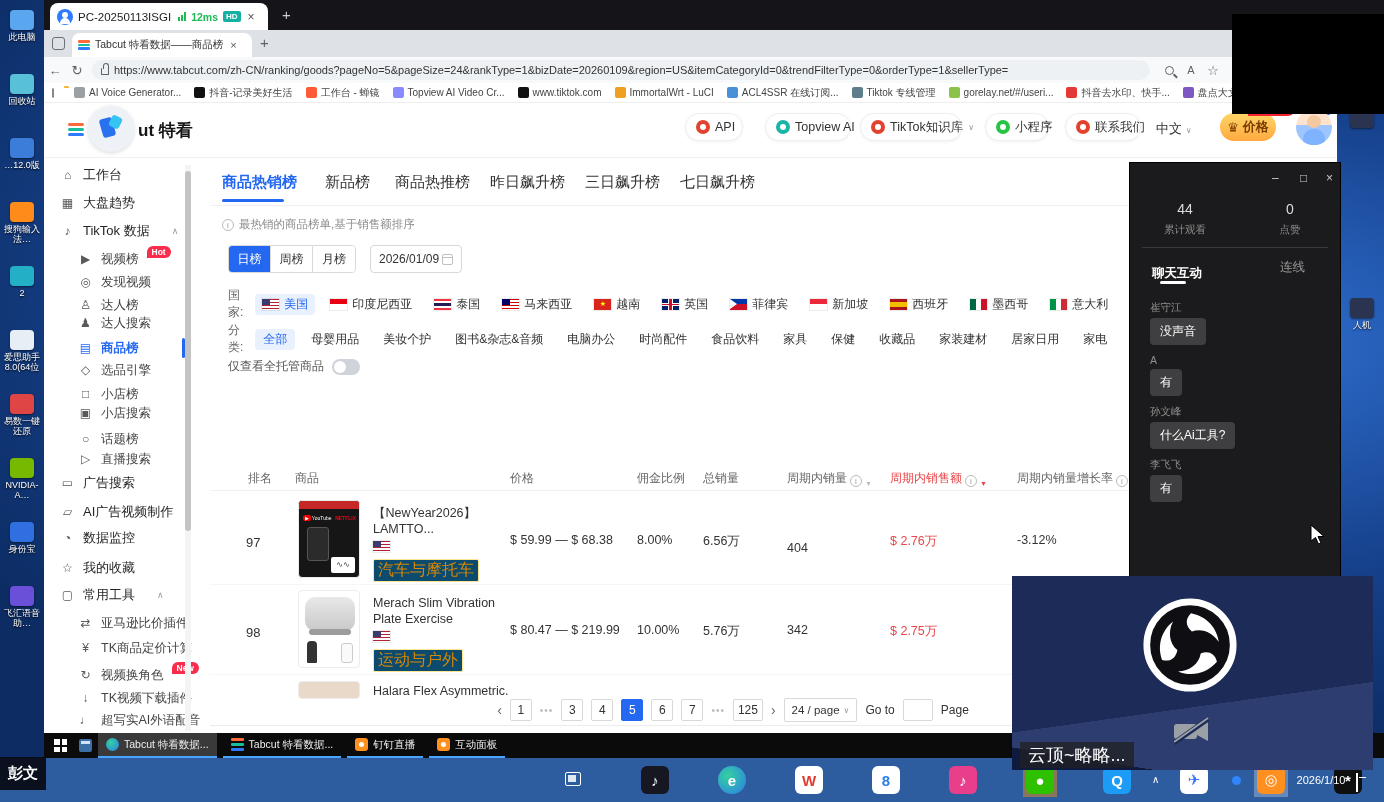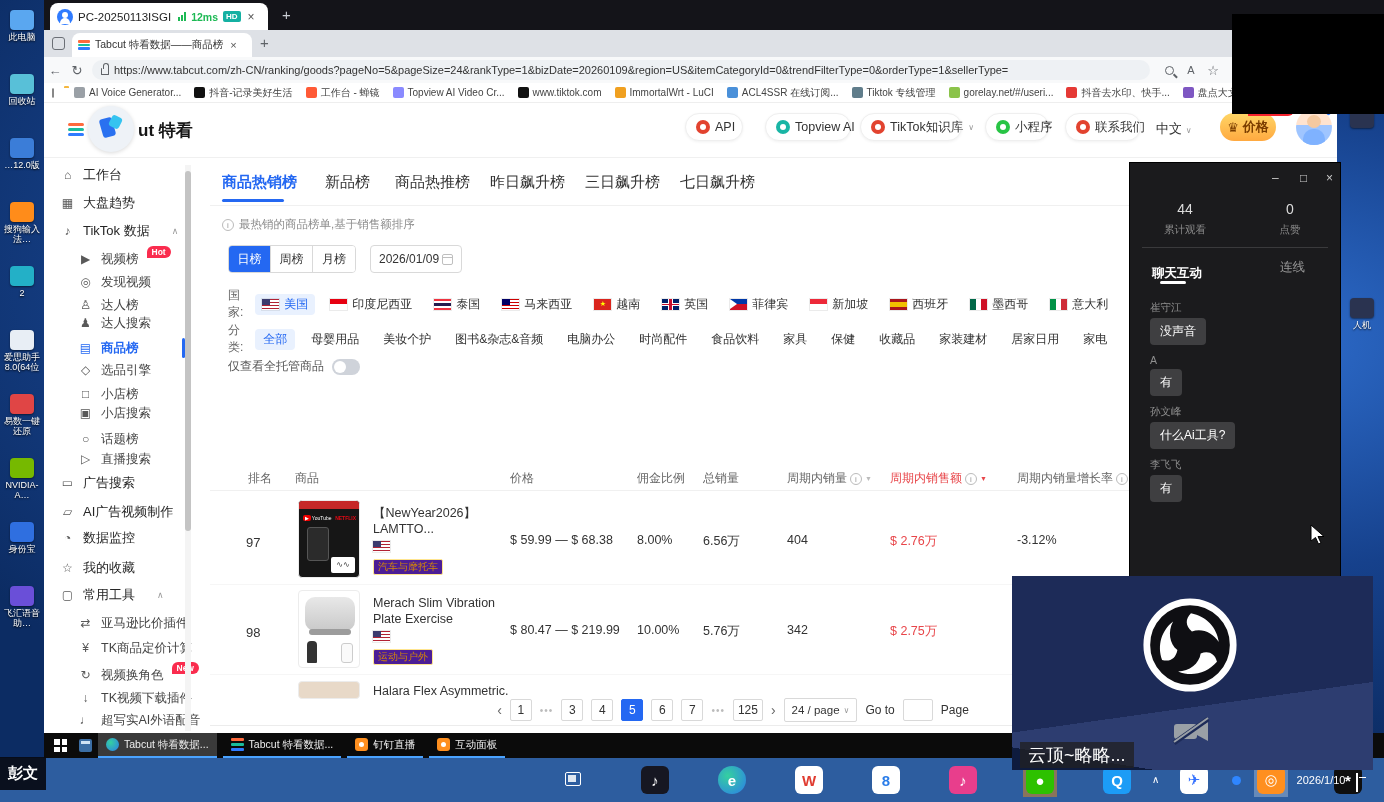--- a/index.html
+++ b/index.html
@@ -120,32 +120,32 @@
   .flag-es{background:linear-gradient(180deg,#aa151b 0 25%,#f1bf00 25% 75%,#aa151b 75%)}
   .flag-mx{background:linear-gradient(90deg,#006847 33%,#fff 33% 67%,#ce1126 67%)}
   .flag-it{background:linear-gradient(90deg,#009246 33%,#fff 33% 67%,#ce2b37 67%)}
   .flag-jp{background:#fff}
   .flag-jp:before{content:"";position:absolute;left:50%;top:50%;width:6px;height:6px;border-radius:50%;background:#bc002d;transform:translate(-50%,-50%)}
   .cat-item{font-size:12px;color:#333;padding:2px 8px;border-radius:4px;white-space:nowrap;cursor:pointer}
   .cat-item.active{background:#e9f1fe;color:#2468f2}
   #toggle-row{left:18px;top:193px;display:flex;align-items:center;gap:8px;font-size:12px;color:#555}
   .switch{width:28px;height:16px;border-radius:8px;background:#cfd3da;position:relative}
   .switch:before{content:"";position:absolute;left:2px;top:2px;width:12px;height:12px;border-radius:50%;background:#fff}
-  .th{position:absolute;font-size:12px;color:#666;display:flex;align-items:center;gap:3px;white-space:nowrap}
+  .th{position:absolute;font-size:12px;color:#666;display:flex;align-items:flex-end;gap:3px;white-space:nowrap}
   .th.sort-active{color:#e8464a}
   .caret{font-size:7px;color:#bbb}
   .caret.red{color:#e8464a}
   #thead-divider{left:0;top:325px;width:926px;height:1px;background:#f0f0f0}
   .grow{position:absolute;left:0;width:926px;cursor:pointer}
   .grow .rdiv{position:absolute;left:0;bottom:0;width:926px;height:1px;background:#f6f6f6}
   .rank{position:absolute;left:36px;top:40px;font-size:13px;color:#333}
   .pimg{position:absolute;left:88px;top:5px;width:62px;height:78px;border-radius:4px;border:1px solid #ececec;overflow:hidden;background:#fff}
   .ptitle{position:absolute;left:163px;top:10px;width:135px;font-size:12.5px;color:#333;line-height:16px;max-height:32px;overflow:hidden}
   .prow-flag{position:absolute;left:163px;top:46px}
-  .ptag{position:absolute;left:163px;top:64px;font-size:10px;color:#d48806;background:#4c1d95;border:1px solid #ffe58f;border-radius:2px;padding:0 4px;white-space:nowrap}
+  .ptag{position:absolute;left:163px;top:64px;font-size:16px;color:#d48806;background:#0c4a6e;border:1px solid #ffe58f;border-radius:2px;padding:0 4px;white-space:nowrap}
   .cell{position:absolute;top:38px;font-size:12.5px;color:#333;white-space:nowrap}
   .cell.red{color:#e8464a}
   
   .thumb-phone{background:#161616}
   .thumb-phone .tp-strip{position:absolute;left:0;top:0;width:100%;height:8px;background:#c62828}
   .thumb-phone .tp-yt{position:absolute;left:4px;top:14px;font-size:5px;color:#fff}
   .thumb-phone .tp-yt b{color:#fff;background:#e00;border-radius:2px;padding:0 2px;margin-right:1px;font-size:5px}
   .thumb-phone .tp-nf{position:absolute;right:3px;top:14px;font-size:5px;font-weight:bold;color:#e50914}
   .thumb-phone .tp-dev{position:absolute;left:8px;top:26px;width:22px;height:34px;background:#2b2b2b;border:1px solid #555;border-radius:3px}
   .thumb-phone .tp-wire{position:absolute;right:4px;bottom:4px;width:24px;height:16px;background:#fff;border-radius:2px;font-size:8px;color:#333;text-align:center;line-height:16px}
@@ -640,21 +640,21 @@
                 <span class="tp-nf">NETFLIX</span>
                 <span class="tp-dev"></span>
                 <span class="tp-wire">∿∿</span>
               </div>
               <div class="ptitle">【NewYear2026】LAMTTO...</div>
               <span class="flag flag-us prow-flag"></span>
               <span class="ptag">汽车与摩托车</span>
               <span class="cell " style="left: 300px;">$ 59.99 — $ 68.38</span>
               <span class="cell " style="left: 427px;">8.00%</span>
               <span class="cell " style="left: 493px;">6.56万</span>
-              <span class="cell " style="left: 577px;">404</span>
+              <span class="cell " style="left: 577px; margin-top: 8px;">404</span>
               <span class="cell red" style="left: 680px;">$ 2.76万</span>
               <span class="cell " style="left: 807px;">-3.12%</span>
             </div>
             <div class="grow" style="top: 420px; height: 90px;">
               <div class="rdiv"></div>
               <span class="rank">98</span>
               <div class="pimg thumb-plate">
                 <span class="vp-machine"></span>
                 <span class="vp-base"></span>
                 <span class="vp-person"></span>

